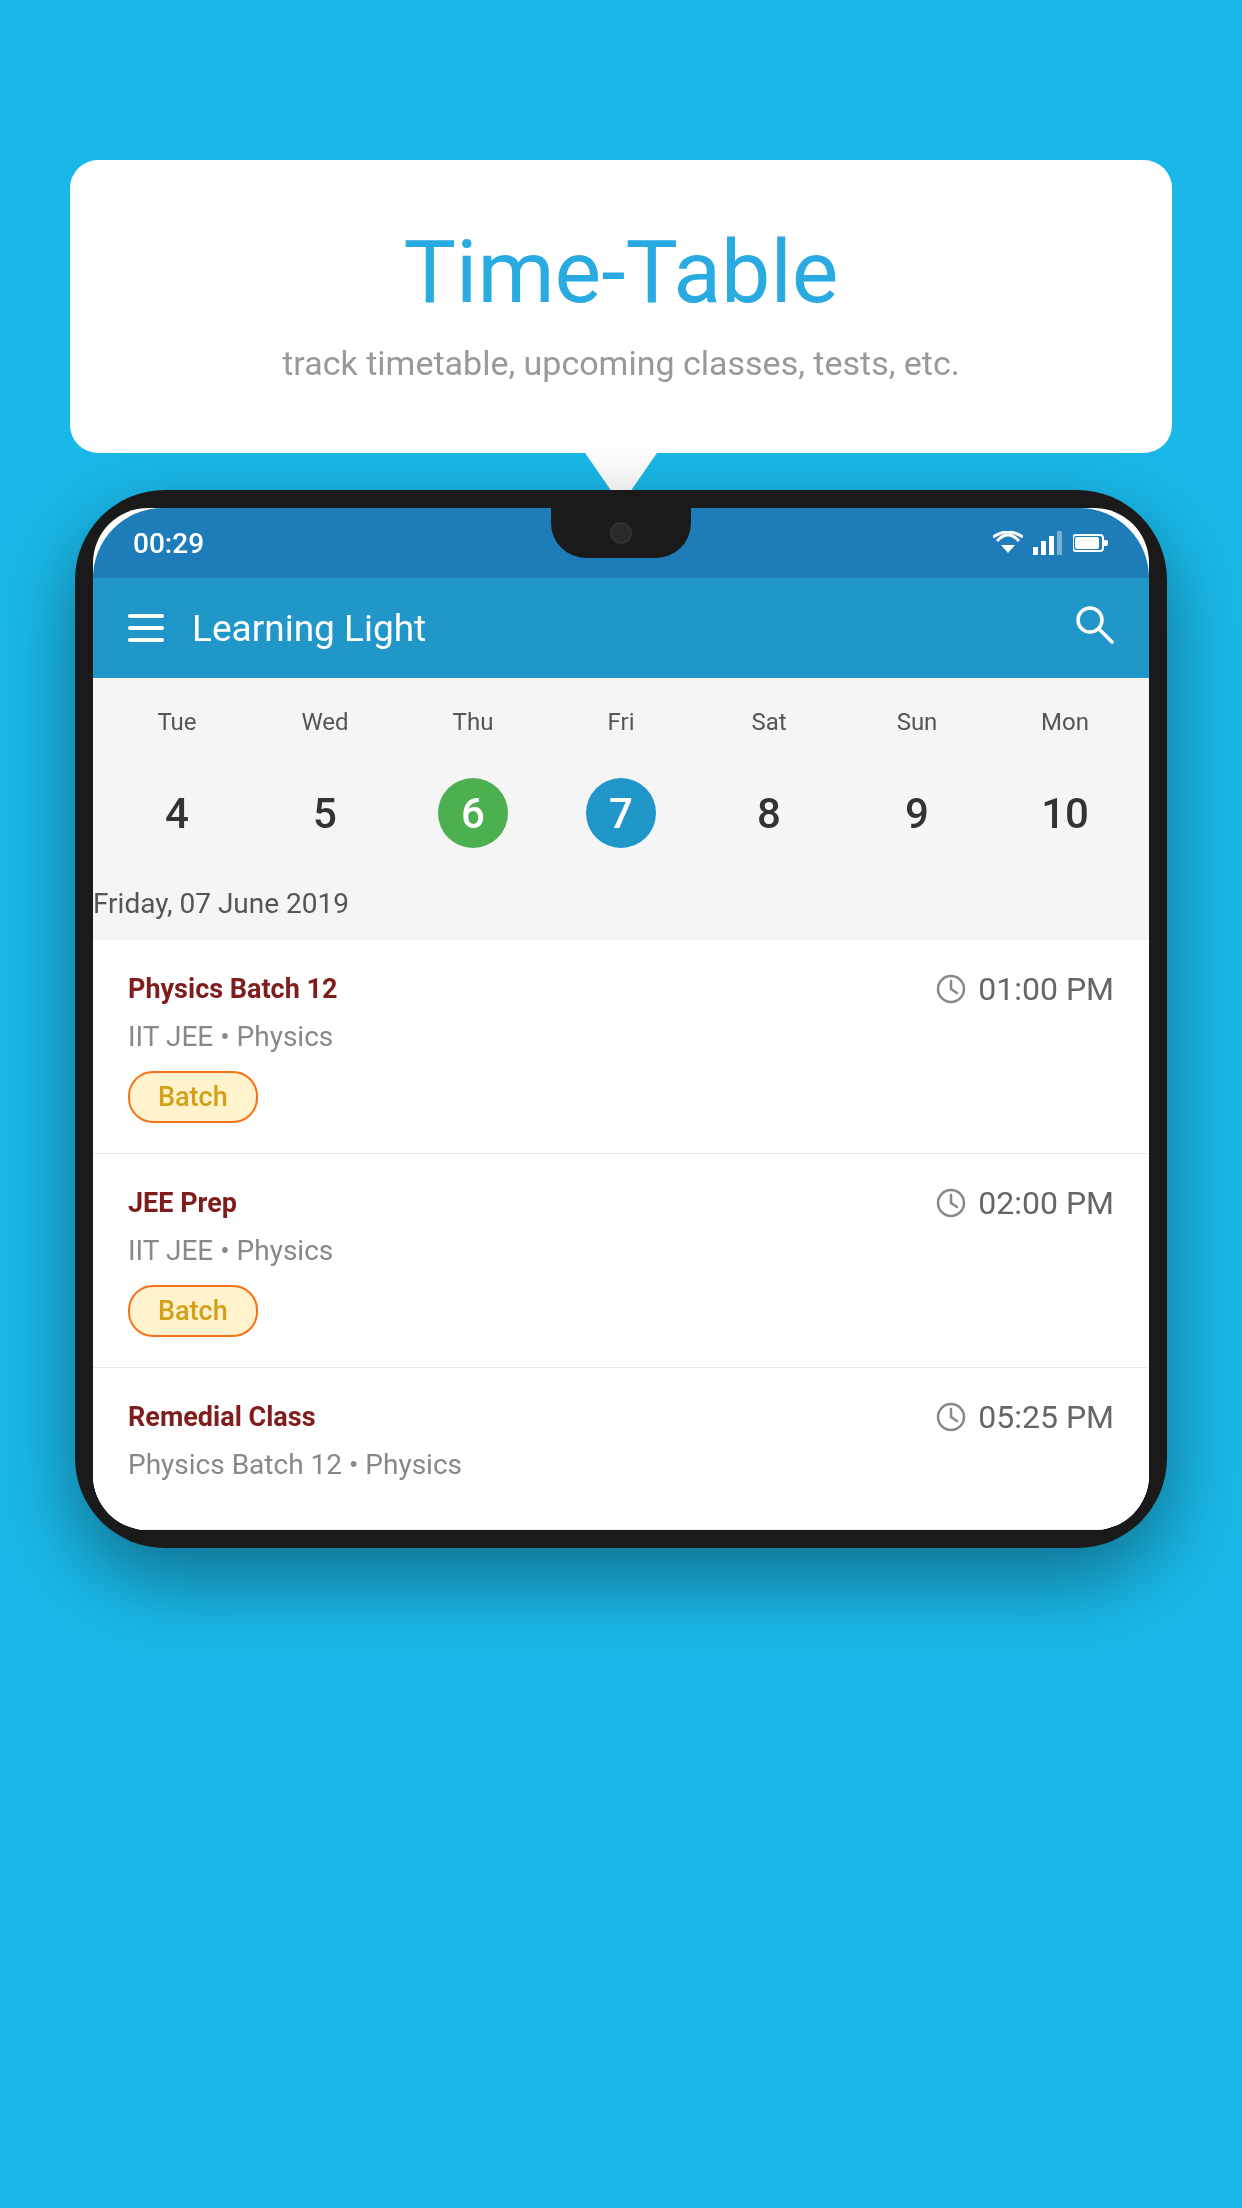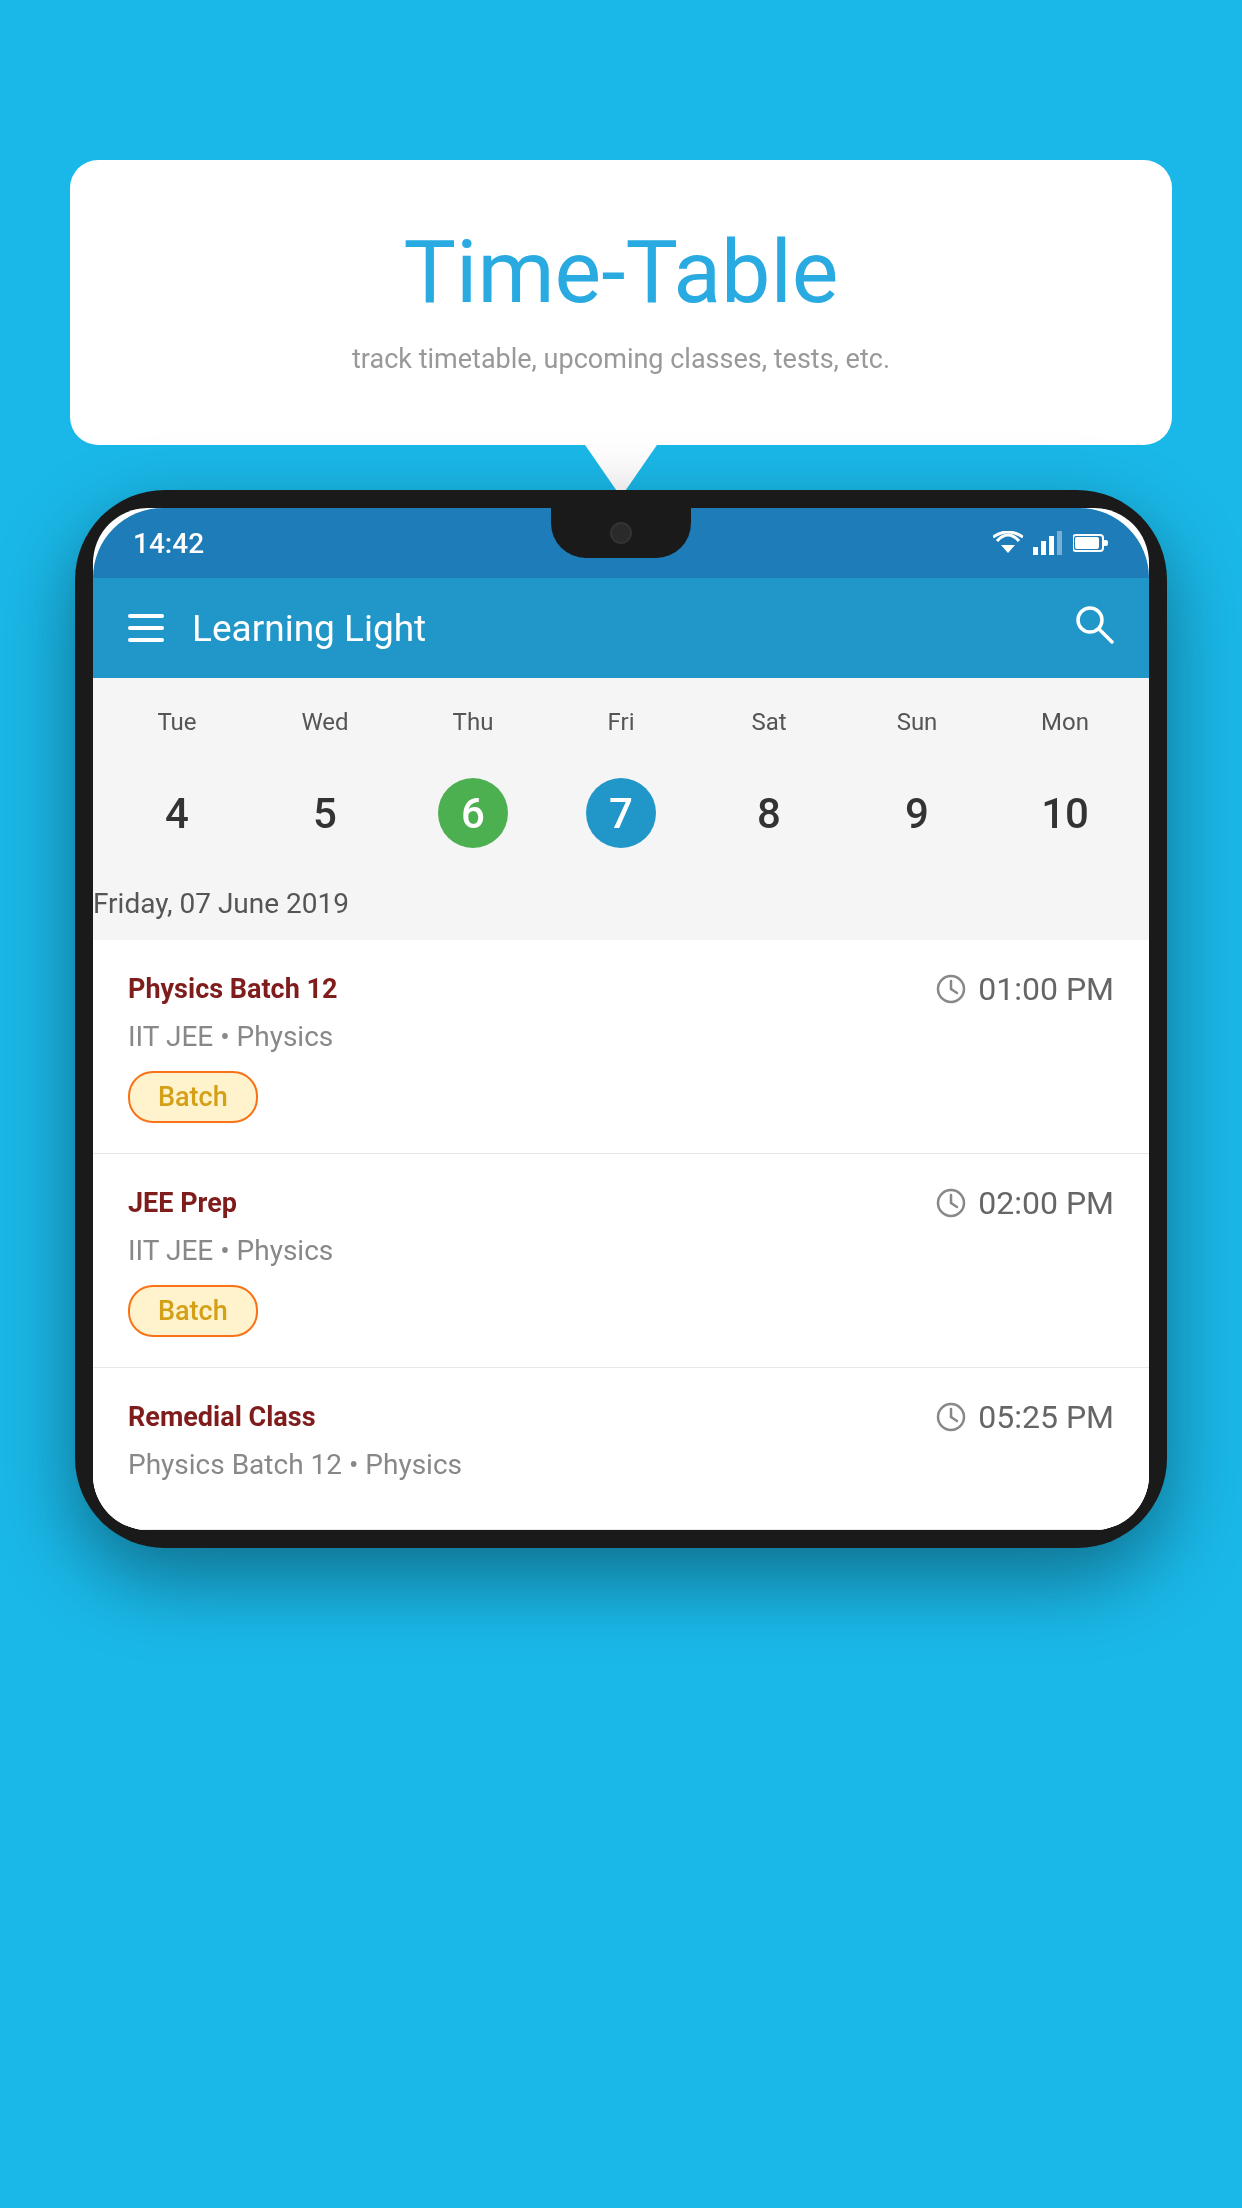--- a/index.html
+++ b/index.html
@@ -43,21 +43,21 @@
     }
 
     .bubble-title {
       font-size: 88px;
       color: #29abe2;
       font-weight: 400;
       margin-bottom: 20px;
     }
 
     .bubble-subtitle {
-      font-size: 27px;
+      font-size: 34px;
       color: #999;
       font-weight: 400;
     }
 
     
     .phone-container {
       position: absolute;
       top: 490px;
       left: 75px;
       right: 75px;
@@ -283,21 +283,21 @@
     <div class="bubble-title">Time-Table</div>
     <div class="bubble-subtitle">track timetable, upcoming classes, tests, etc.</div>
   </div>
 </div>
 
 <div class="phone-container">
   <div class="phone-frame">
     <div class="phone-screen">
 
       <div class="phone-status-bar">
-        <span class="status-time">14:42</span>
+        <span class="status-time">00:29</span>
         <div class="notch">
           <div class="camera-dot"></div>
         </div>
         <div class="status-icons">
           <svg width="30" height="24" viewBox="0 0 30 24">
             <polygon points="15,22 8,14 22,14" fill="white"></polygon>
             <path d="M4,10 Q15,-2 26,10" stroke="white" stroke-width="3" fill="none"></path>
             <path d="M0,6 Q15,-4 30,6" stroke="white" stroke-width="3" fill="none"></path>
           </svg>
           <svg width="30" height="24" viewBox="0 0 30 24">

